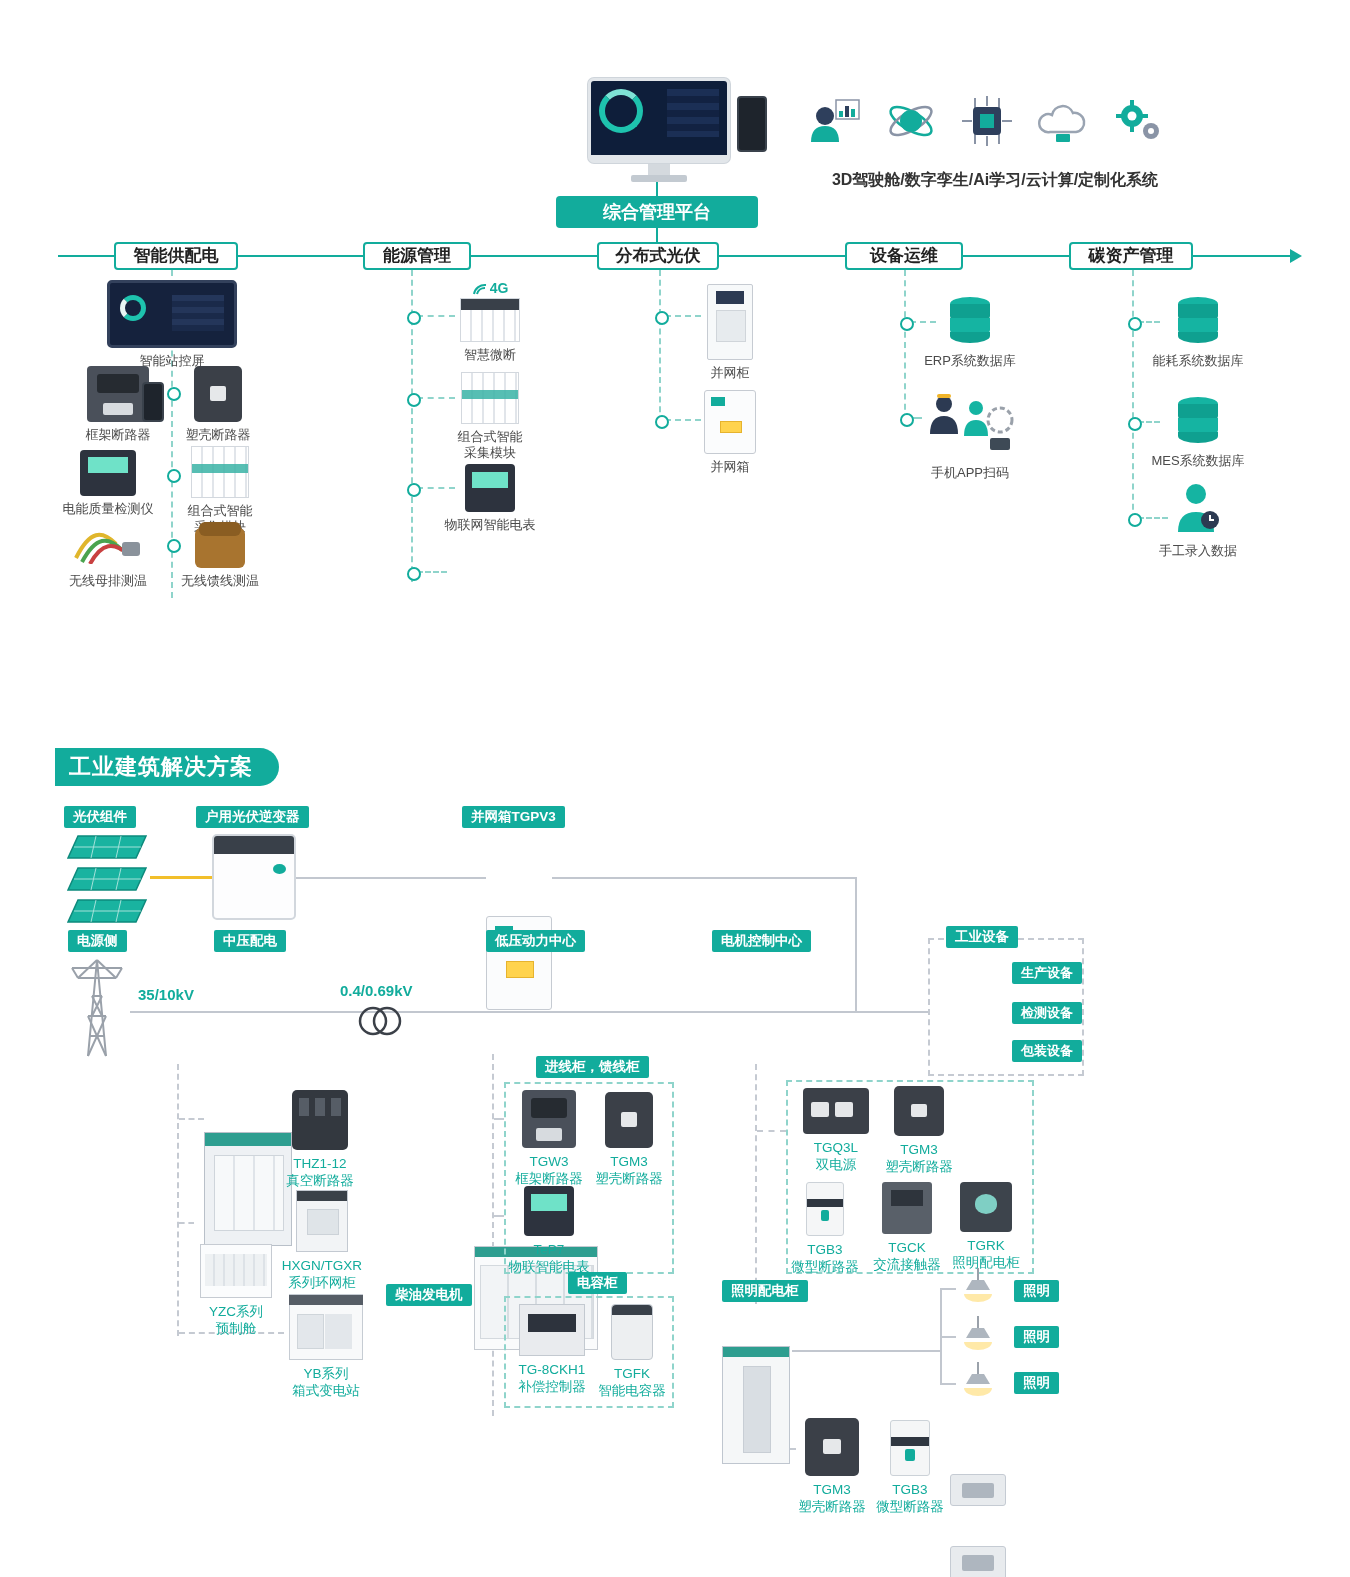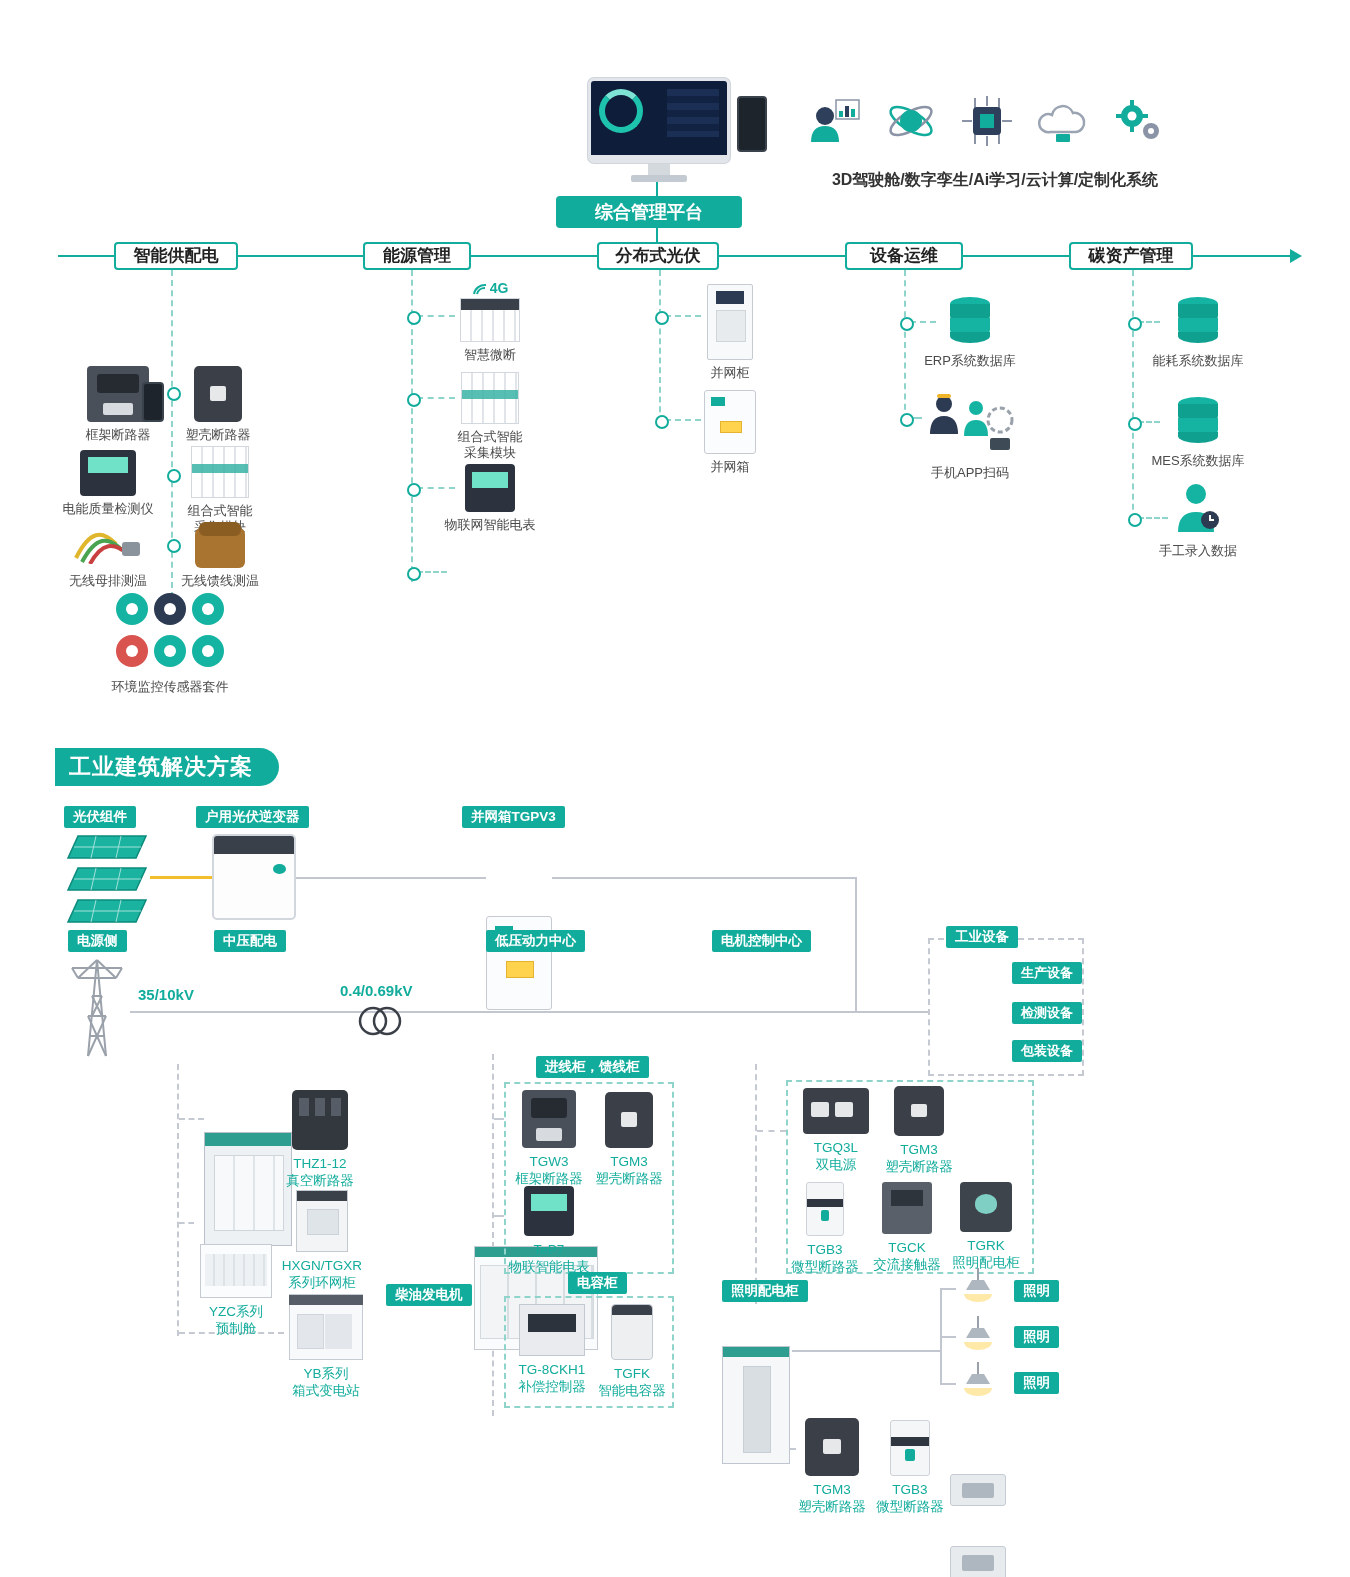--- a/index.html
+++ b/index.html
@@ -174,21 +174,21 @@
   <div class="abs gline" style="left:940px;top:1383px;width:16px;height:2px"></div>
 
 
   <div class="abs" style="left:588px;top:78px">
     <div class="imac-screen"></div>
     <div class="imac-neck"></div>
     <div class="imac-base"></div>
   </div>
   <div class="abs p-phone" style="left:737px;top:96px;width:26px;height:52px"></div>
 
-  <div class="abs btn" style="left:556px;top:196px;width:186px;height:32px">综合管理平台</div>
+  <div class="abs btn" style="left:556px;top:196px;width:202px;height:32px">综合管理平台</div>
 
   <div class="abs ficons" style="left:808px;top:94px">
     <div class="ficon"><svg viewBox="0 0 54 54" width="54" height="54">
           <rect x="28" y="6" width="23" height="19" fill="#fff" stroke="#8a94a6" stroke-width="1.5"></rect>
           <rect x="31" y="17" width="4" height="6" fill="#12AC9C"></rect>
           <rect x="37" y="12" width="4" height="11" fill="#2e3f5c"></rect>
           <rect x="43" y="15" width="4" height="8" fill="#12AC9C"></rect>
           <circle cx="17" cy="22" r="9" fill="#2e3f5c"></circle>
           <path d="M3 48 Q3 32 17 32 Q31 32 31 48 Z" fill="#12AC9C"></path>
         </svg></div>
@@ -229,20 +229,24 @@
         </svg></div>
   </div>
   <div class="abs caption-feat" style="left:800px;top:170px;width:390px">3D驾驶舱/数字孪生/Ai学习/云计算/定制化系统</div>
 
   <div class="abs branch" style="left:114px;top:242px;width:120px">智能供配电</div>
   <div class="abs branch" style="left:363px;top:242px;width:104px">能源管理</div>
   <div class="abs branch" style="left:597px;top:242px;width:118px">分布式光伏</div>
   <div class="abs branch" style="left:845px;top:242px;width:114px">设备运维</div>
   <div class="abs branch" style="left:1069px;top:242px;width:120px">碳资产管理</div>
 
+  <div class="abs item" style="left:108px;top:280px;width:128px">
+    <div class="p-screen"></div>
+    <div class="cap">智能站控屏</div>
+  </div>
   <div class="abs item" style="left:76px;top:366px;width:84px">
     <div class="p-acb" style="width:62px;height:56px"></div>
     <div class="cap">框架断路器</div>
   </div>
   <div class="abs p-phone" style="left:142px;top:382px;width:18px;height:36px"></div>
   <div class="abs item" style="left:176px;top:366px;width:84px">
     <div class="p-mccb" style="width:48px;height:56px"></div>
     <div class="cap">塑壳断路器</div>
   </div>
   <div class="abs item" style="left:58px;top:450px;width:100px">
@@ -259,26 +263,20 @@
           <path d="M4 34 C18 6 30 6 44 20" stroke="#e0b62c" stroke-width="4" fill="none"></path>
           <path d="M10 38 C24 12 36 12 50 26" stroke="#4aa34e" stroke-width="4" fill="none"></path>
           <path d="M18 40 C30 18 42 18 56 30" stroke="#c94040" stroke-width="4" fill="none"></path>
           <rect x="50" y="18" width="18" height="14" rx="3" fill="#8a929b"></rect>
         </svg></div>
     <div class="cap">无线母排测温</div>
   </div>
   <div class="abs item" style="left:176px;top:520px;width:88px">
     <div class="p-ct" style="width:50px;height:40px;margin-top:8px"></div>
     <div class="cap">无线馈线测温</div>
-  </div>
-  <div class="abs item" style="left:92px;top:590px;width:156px">
-    <div style="width:120px;text-align:center">
-      <span class="senso" style="background:#15b4a2"></span><span class="senso" style="background:#2c3a52"></span><span class="senso" style="background:#15b4a2"></span><span class="senso" style="background:#d9534f"></span><span class="senso" style="background:#15b4a2"></span><span class="senso" style="background:#15b4a2"></span>
-    </div>
-    <div class="cap">环境监控传感器套件</div>
   </div>
 
   <div class="abs item" style="left:448px;top:278px;width:84px">
     <div class="fourg">
         <svg width="16" height="14" viewBox="0 0 16 14">
           <path d="M2 12 a11 11 0 0 1 12 -9" fill="none" stroke="#12AC9C" stroke-width="2"></path>
           <path d="M5 12 a8 8 0 0 1 8 -6" fill="none" stroke="#12AC9C" stroke-width="2"></path>
         </svg>
         <span>4G</span>
       </div>

